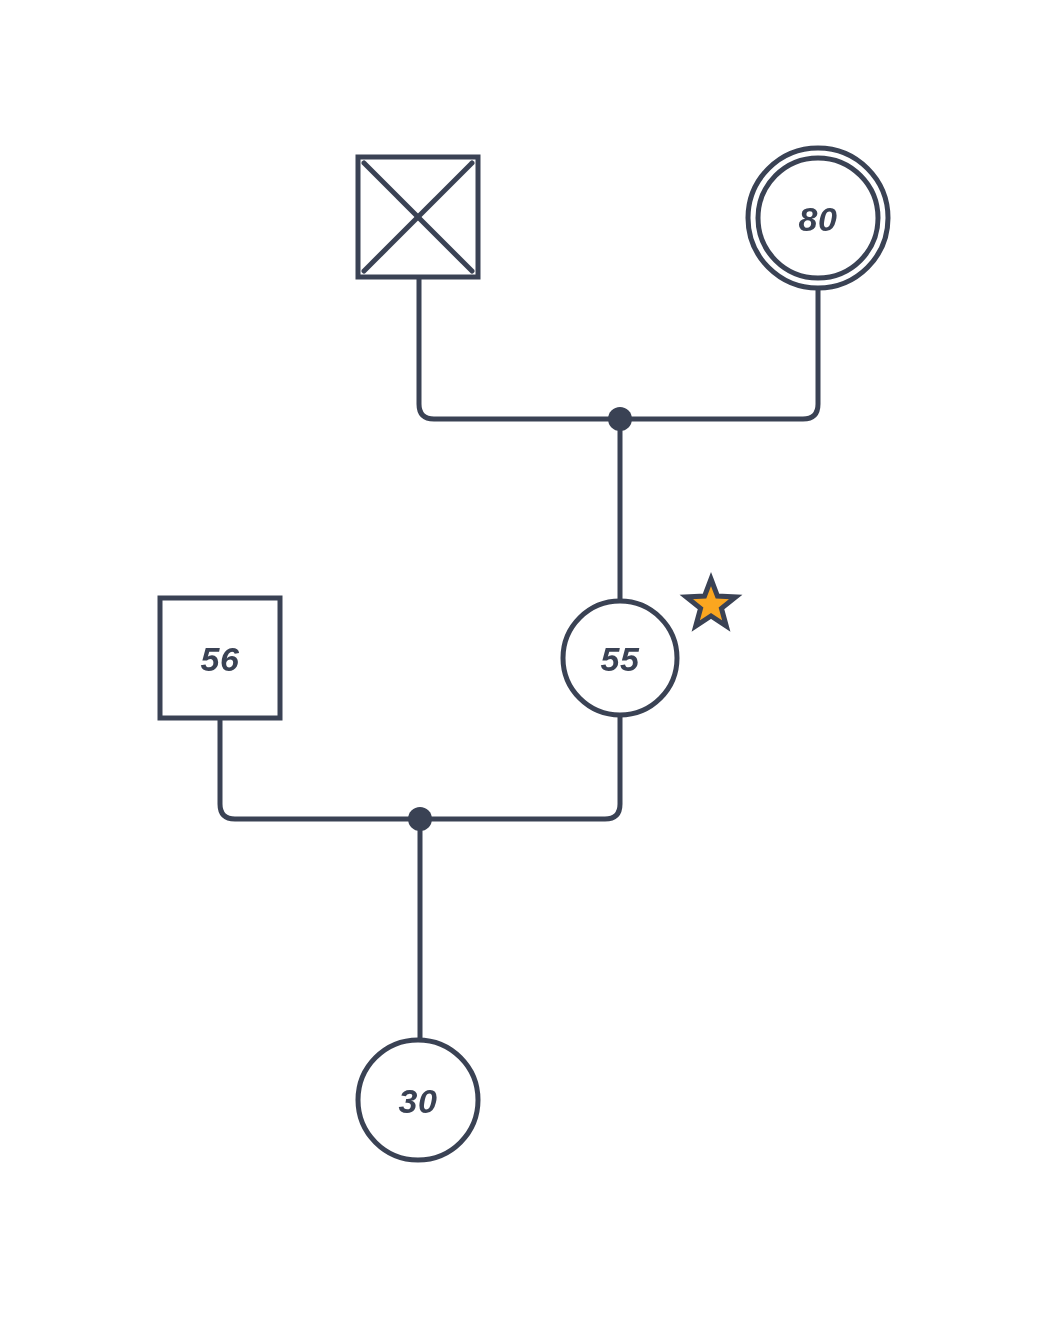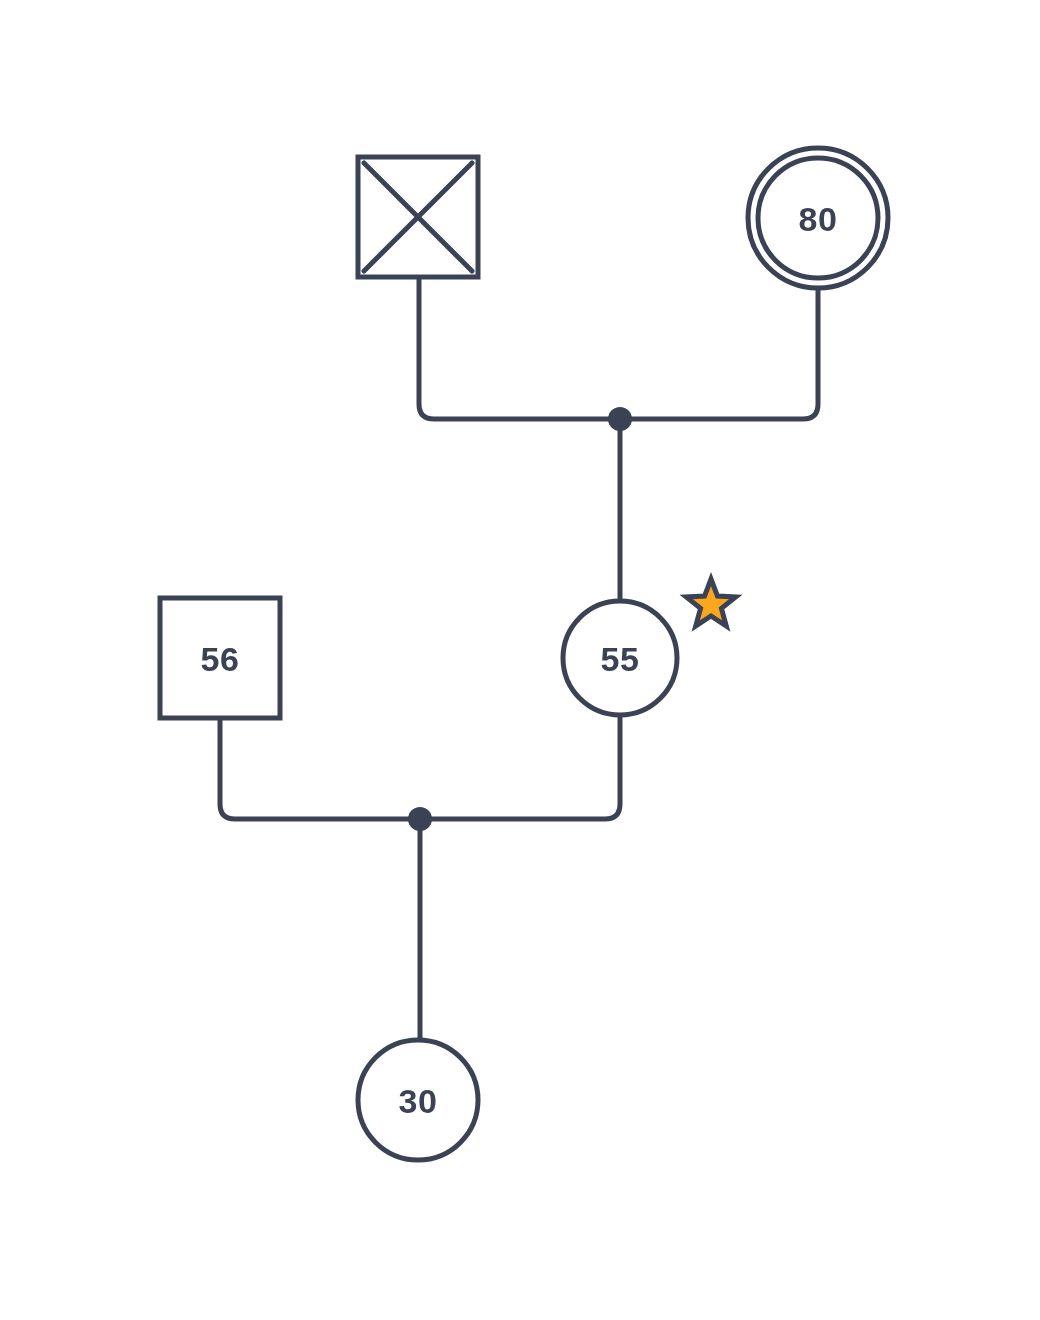--- a/index.html
+++ b/index.html
@@ -12,20 +12,21 @@
     width: 1040px;
     height: 1320px;
     font-family: "Liberation Sans", sans-serif;
     overflow: hidden;
   }
   #canvas-root {
     position: relative;
     width: 1040px;
     height: 1320px;
     background: #ffffff;
+    font-style: italic;
   }
   #diagram-svg {
     display: block;
     width: 1040px;
     height: 1320px;
   }
   .node-label {
     font-family: "Liberation Sans", sans-serif;
     font-weight: bold;
     fill: #3A4254;

